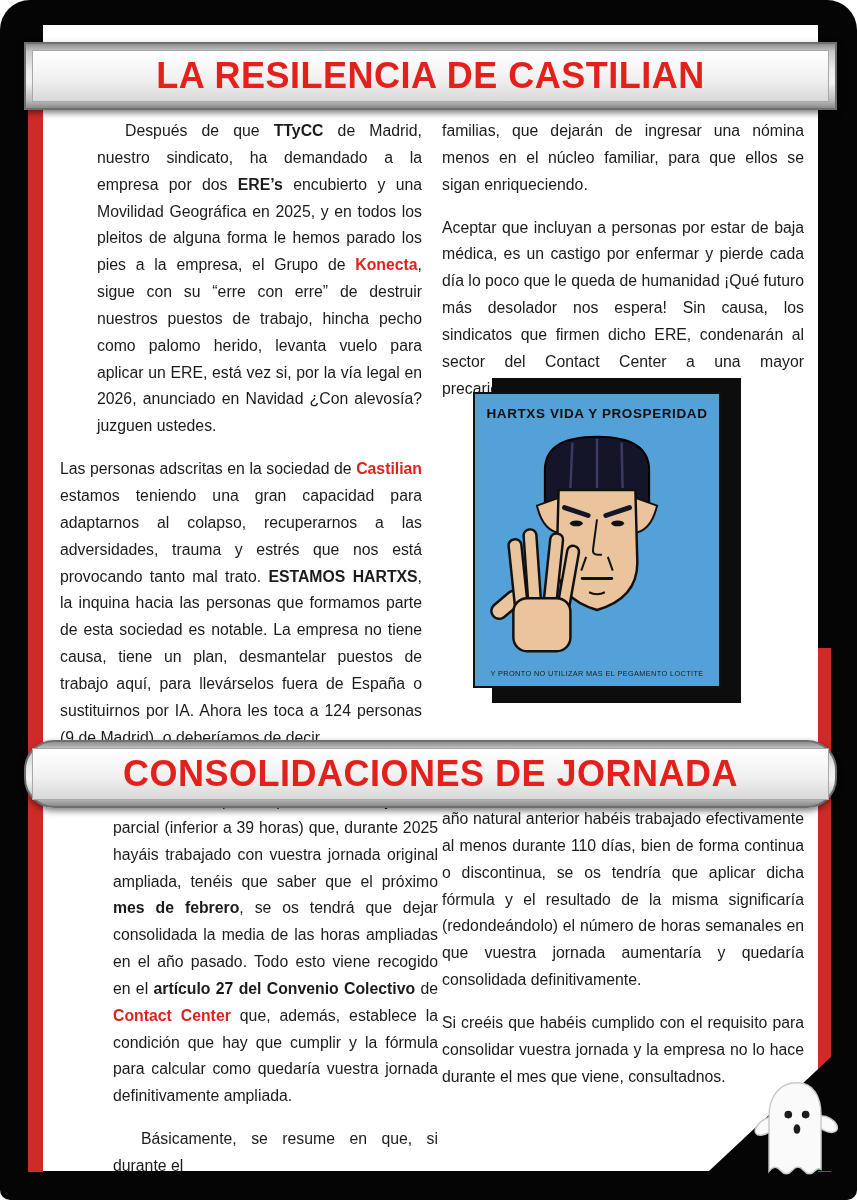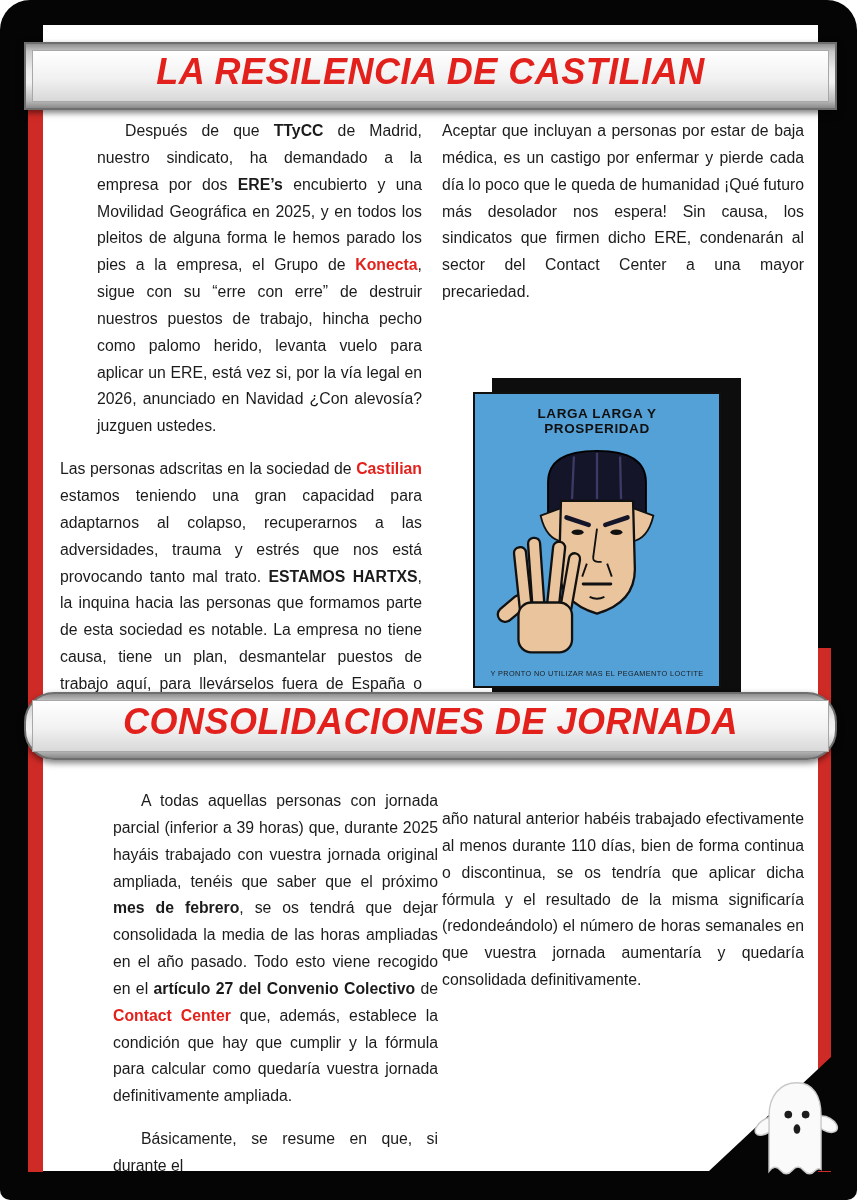--- a/index.html
+++ b/index.html
@@ -7,23 +7,23 @@
   .page{position:relative;width:857px;height:1200px;background:#050505;border-radius:30px 30px 10px 10px;overflow:hidden;margin:0 auto;}
   .paper{position:absolute;left:43px;top:25px;right:39px;bottom:29px;background:#ffffff;}
   .stripe{position:absolute;background:#cf2b26;}
   .stripe-left{left:28px;width:15px;top:100px;bottom:28px;}
   .stripe-right{right:26px;width:13px;top:648px;bottom:28px;}
 
   .banner{position:absolute;left:24px;right:20px;height:64px;z-index:6;
     background:linear-gradient(180deg,#8f8f8f 0%,#c9c9c9 12%,#ececec 40%,#f2f2f2 60%,#bdbdbd 88%,#8a8a8a 100%);
     border:2px solid #6e6e6e;box-shadow:0 3px 6px rgba(0,0,0,.5);}
   .banner-inner{position:absolute;inset:6px;background:linear-gradient(180deg,#ffffff 0%,#f1f1f1 55%,#d8d8d8 100%);
-    border:1px solid #a8a8a8;display:flex;justify-content:center;font-style:italic;}
+    border:1px solid #a8a8a8;display:flex;align-items:center;justify-content:center;}
   .banner-1{top:42px;}
-  .banner-2{top:692px;border-radius:30px;}
+  .banner-2{top:740px;border-radius:30px;}
   .banner-text{color:#e3211c;font-weight:bold;font-size:36px;letter-spacing:.5px;white-space:nowrap;}
 
   .col{position:absolute;width:362px;font-size:15.8px;line-height:1.7;text-align:justify;color:#1b1b1b;z-index:3;}
   .s1-left{left:60px;top:118px;}
   .s1-right{left:442px;top:118px;}
   .s2-left{left:76px;top:788px;}
   .s2-right{left:442px;top:788px;margin-top:18px;}
   .para{margin:0 0 16px 0;}
   .para.indent{text-indent:28px;margin-left:37px;}
   .col .para:last-child{margin-bottom:0;}
@@ -52,27 +52,28 @@
     <div class="banner-inner">
       <span class="banner-text">LA RESILENCIA DE CASTILIAN</span>
     </div>
   </div>
 
   <div class="col s1-left">
       <p class="para indent"><span>Después de que </span><span style="font-weight: 700;">TTyCC</span><span> de Madrid, nuestro sindicato, ha demandado a la empresa por dos </span><span style="font-weight: 700;">ERE’s</span><span> encubierto y una Movilidad Geográfica en 2025, y en todos los pleitos de alguna forma le hemos parado los pies a la empresa, el Grupo de </span><span style="font-weight: 700; color: rgb(227, 33, 28);">Konecta</span><span>, sigue con su “erre con erre” de destruir nuestros puestos de trabajo, hincha pecho como palomo herido, levanta vuelo para aplicar un ERE, está vez si, por la vía legal en 2026, anunciado en Navidad ¿Con alevosía? juzguen ustedes.</span></p>
       <p class="para"><span>Las personas adscritas en la sociedad de </span><span style="font-weight: 700; color: rgb(227, 33, 28);">Castilian</span><span> estamos teniendo una gran capacidad para adaptarnos al colapso, recuperarnos a las adversidades, trauma y estrés que nos está provocando tanto mal trato. </span><span style="font-weight: 700;">ESTAMOS HARTXS</span><span>, la inquina hacia las personas que formamos parte de esta sociedad es notable. La empresa no tiene causa, tiene un plan, desmantelar puestos de trabajo aquí, para llevárselos fuera de España o sustituirnos por IA. Ahora les toca a 124 personas (9 de Madrid), o deberíamos de decir</span></p>
     </div>
   <div class="col s1-right">
+      <p class="para"><span>familias, que dejarán de ingresar una nómina menos en el núcleo familiar, para que ellos se sigan enriqueciendo.</span></p>
       <p class="para"><span>Aceptar que incluyan a personas por estar de baja médica, es un castigo por enfermar y pierde cada día lo poco que le queda de humanidad ¡Qué futuro más desolador nos espera! Sin causa, los sindicatos que firmen dicho ERE, condenarán al sector del Contact Center a una mayor precariedad.</span></p>
     </div>
 
   <div class="poster-wrap">
     <div class="poster-shadow"></div>
     <div class="poster">
-      <div class="poster-header">LARGA LARGA Y PROSPERIDAD</div>
+      <div class="poster-header">HARTXS VIDA Y PROSPERIDAD</div>
       <svg class="poster-art" viewBox="0 0 230 250" preserveAspectRatio="xMidYMid meet">
 
         <path d="M62,96 L62,48 Q62,14 115,14 Q168,14 168,48 L168,96 L154,96 L154,68 L76,68 L76,96 Z" fill="#15152a" stroke="#000" stroke-width="2"></path>
         <path d="M90,20 L88,66 M115,16 L115,66 M140,20 L141,66" stroke="#3b3b66" stroke-width="2.5" fill="none"></path>
 
         <path d="M54,84 L76,76 L78,112 Q60,110 54,84 Z" fill="#eac49c" stroke="#111" stroke-width="2"></path>
         <path d="M176,84 L154,76 L152,112 Q170,110 176,84 Z" fill="#eac49c" stroke="#111" stroke-width="2"></path>
 
         <path d="M76,68 L74,142 Q74,178 115,190 Q156,178 156,142 L154,68 Z" fill="#eac49c" stroke="#111" stroke-width="2.5"></path>
 
@@ -105,20 +106,21 @@
       <span class="banner-text">CONSOLIDACIONES DE JORNADA</span>
     </div>
   </div>
 
   <div class="col s2-left">
       <p class="para indent"><span>A todas aquellas personas con jornada parcial (inferior a 39 horas) que, durante 2025 hayáis trabajado con vuestra jornada original ampliada, tenéis que saber que el próximo </span><span style="font-weight: 700;">mes de febrero</span><span>, se os tendrá que dejar consolidada la media de las horas ampliadas en el año pasado. Todo esto viene recogido en el </span><span style="font-weight: 700;">artículo 27 del Convenio Colectivo</span><span> de </span><span style="font-weight: 700; color: rgb(227, 33, 28);">Contact Center</span><span> que, además, establece la condición que hay que cumplir y la fórmula para calcular como quedaría vuestra jornada definitivamente ampliada.</span></p>
       <p class="para indent"><span>Básicamente, se resume en que, si durante el</span></p>
     </div>
   <div class="col s2-right">
       <p class="para"><span>año natural anterior habéis trabajado efectivamente al menos durante 110 días, bien de forma continua o discontinua, se os tendría que aplicar dicha fórmula y el resultado de la misma significaría (redondeándolo) el número de horas semanales en que vuestra jornada aumentaría y quedaría consolidada definitivamente.</span></p>
+      <p class="para"><span>Si creéis que habéis cumplido con el requisito para consolidar vuestra jornada y la empresa no lo hace durante el mes que viene, consultadnos.</span></p>
     </div>
 
   <div class="corner-wedge"></div>
   <svg class="ghost" viewBox="0 0 92 108" preserveAspectRatio="xMidYMid meet">
     <ellipse cx="15" cy="50" rx="13" ry="7" fill="#fafafa" stroke="#c9c9c9" stroke-width="1.5" transform="rotate(-35 15 50)"></ellipse>
     <ellipse cx="78" cy="48" rx="12" ry="7" fill="#fafafa" stroke="#c9c9c9" stroke-width="1.5" transform="rotate(30 78 48)"></ellipse>
     <path d="M47,5 C29,5 18,19 18,39 L18,97 Q24,89 30,96 Q36,103 42,96 Q48,89 54,96 Q60,103 66,96 Q69,93 72,95 L72,39 C72,19 64,5 47,5 Z" fill="#fafafa" stroke="#c9c9c9" stroke-width="1.5"></path>
     <circle cx="38" cy="38" r="4" fill="#1c1c1c"></circle>
     <circle cx="56" cy="38" r="4" fill="#1c1c1c"></circle>
     <ellipse cx="47" cy="53" rx="3.5" ry="5" fill="#1c1c1c"></ellipse>

